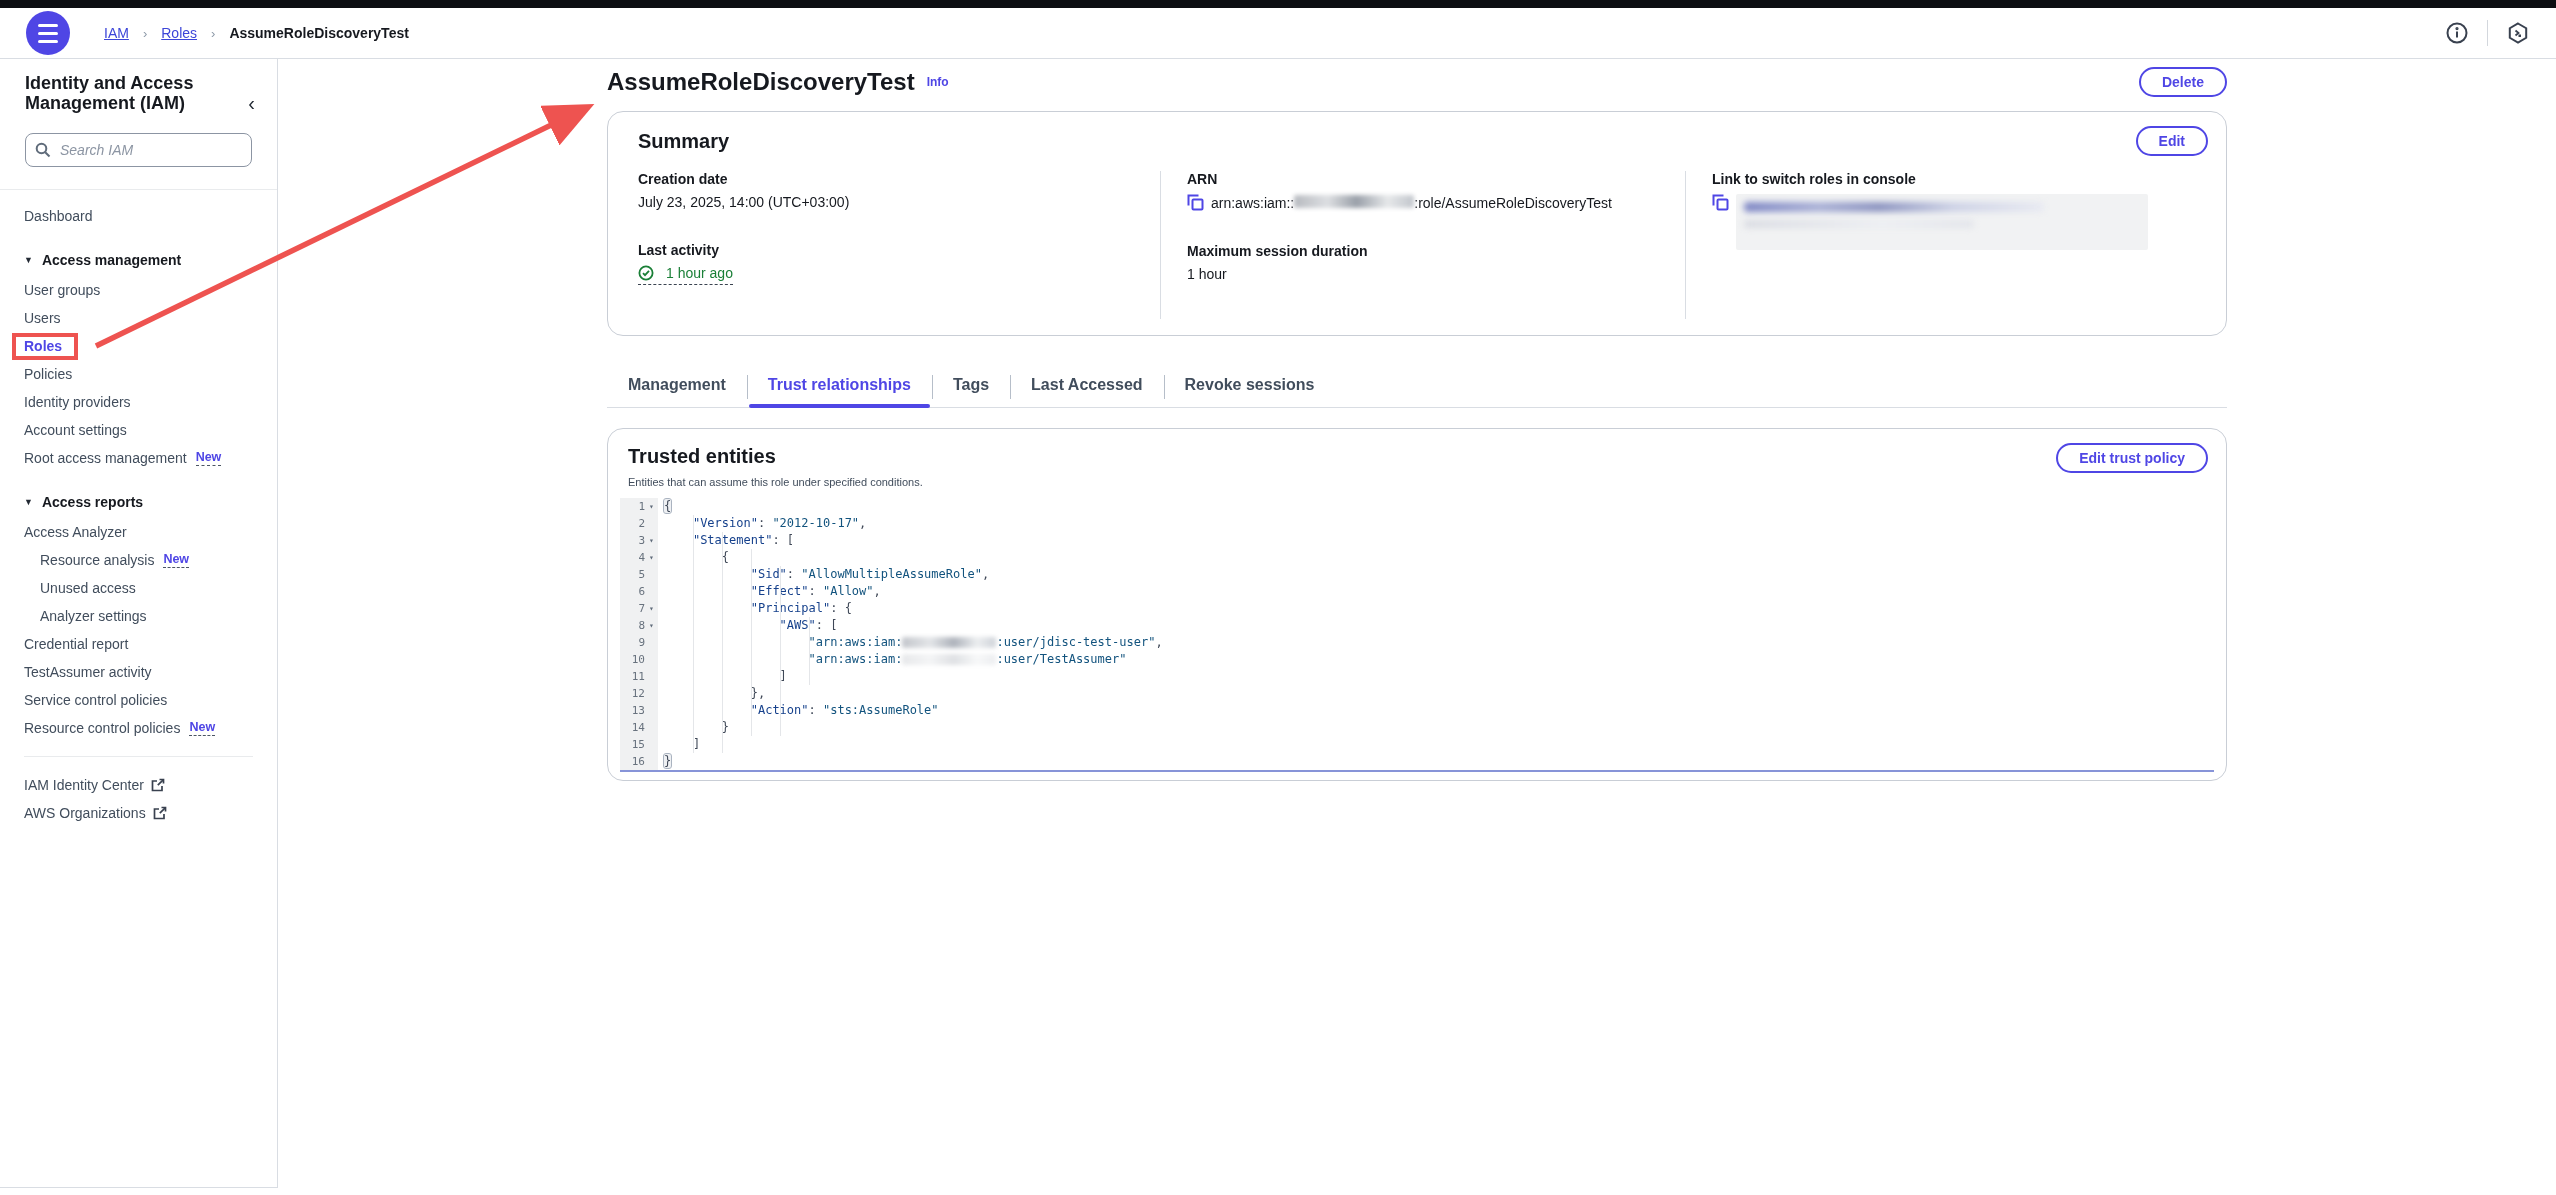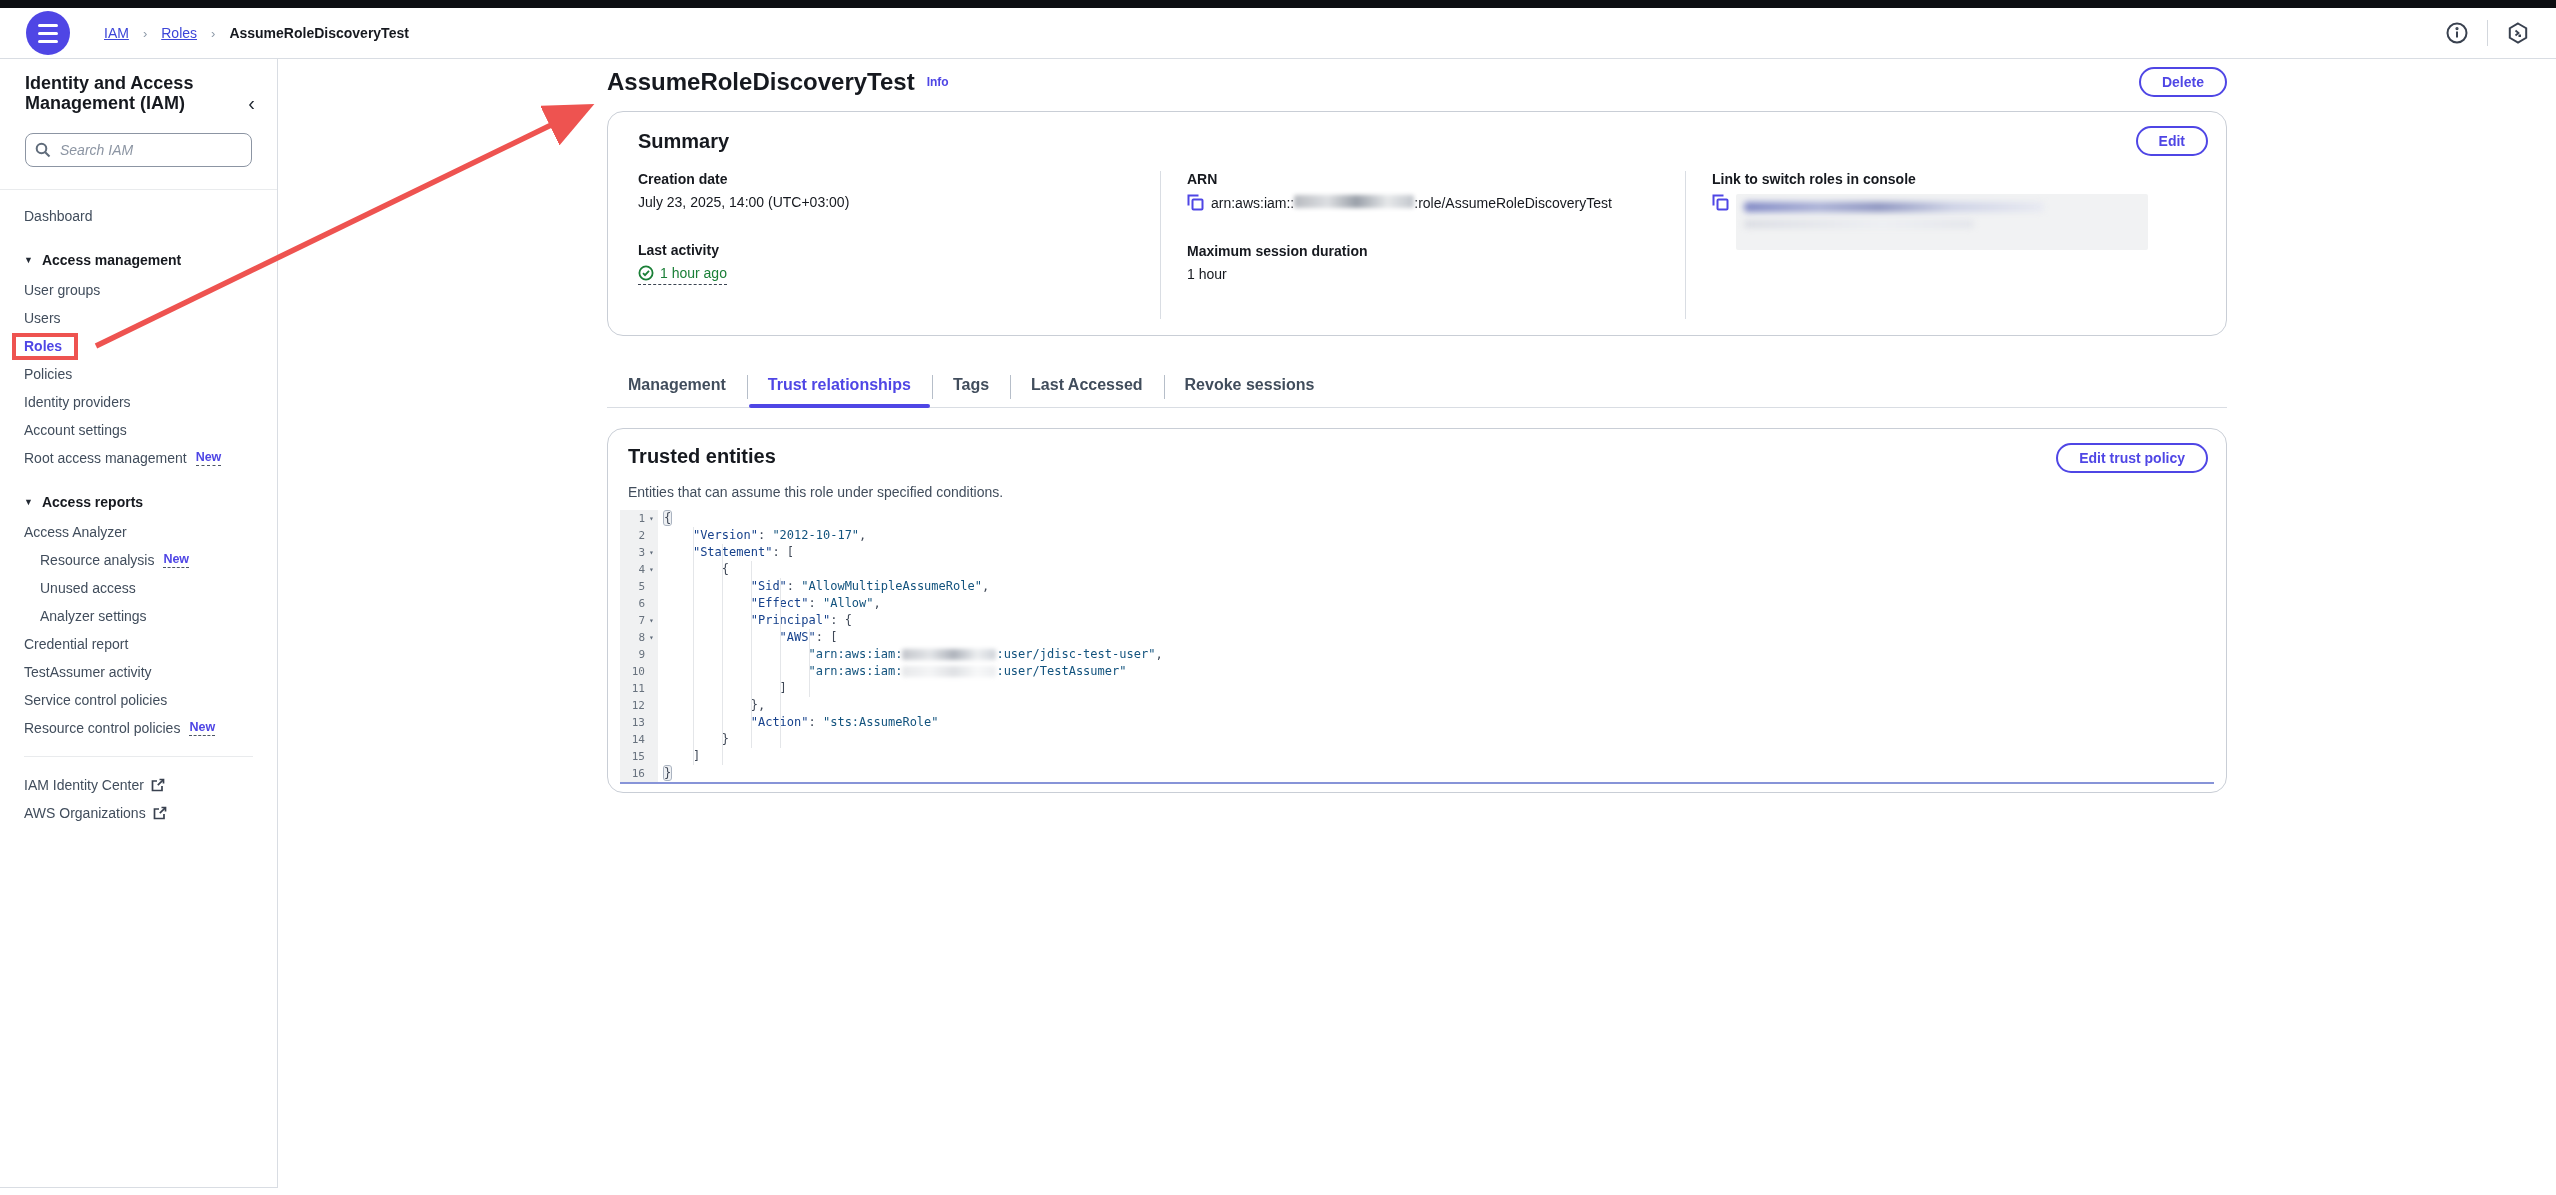--- a/index.html
+++ b/index.html
@@ -63,34 +63,34 @@
   .summary-card h2,.trusted-card h2{font-size:20px;font-weight:700}
   .card .corner-btn{position:absolute;top:14px;right:18px;margin-left:0}
   .sum-grid{display:grid;grid-template-columns:522px 525px 1fr;margin-top:18px;min-height:148px}
   .scol{padding-right:24px}
   .scol + .scol{border-left:1px solid var(--line);padding-left:26px}
   .fld-label{font-size:14px;font-weight:700;color:var(--txt)}
   .fld-value{font-size:14px;color:var(--txt);margin-top:7px;display:flex;align-items:center;gap:7px}
   .fld + .fld{margin-top:32px}
   .copy-icon{color:var(--accent);display:inline-flex;cursor:pointer}
   .blur-chip{display:inline-block;width:120px;height:13px;border-radius:2px;background:linear-gradient(90deg,#b7bac0,#dddfe2 28%,#9aa0a9 52%,#e6e8ea 78%,#c2c6cc);filter:blur(2px)}
-  .la-wrap{display:inline-flex;align-items:center;gap:6px;color:var(--success);border-bottom:1px dashed #3a4350;padding-bottom:3px}
+  .la-wrap{display:inline-flex;align-items:center;gap:12px;color:var(--success);border-bottom:1px dashed #3a4350;padding-bottom:3px}
   .redacted-block{width:412px;height:56px;background:#f1f2f3;border-radius:2px;position:relative;overflow:hidden}
   .redacted-block .streak{position:absolute;left:8px;top:8px;width:300px;height:10px;border-radius:4px;background:linear-gradient(90deg,#7d86c4,#a9b0d6 25%,#8b93c0 45%,#cdd2e6 70%,#e8eaf2);filter:blur(3px)}
   .redacted-block .streak2{position:absolute;left:8px;top:26px;width:230px;height:8px;border-radius:4px;background:linear-gradient(90deg,#d9dbe2,#eceef2 60%,#e2e4ea);filter:blur(3px)}
 
   .tabs{margin-top:30px;display:flex;list-style:none;border-bottom:1px solid var(--line)}
   .tab{position:relative;padding:10px 21px 13px;font-size:16px;font-weight:700;color:var(--txt2);cursor:pointer}
   .tab + .tab::before{content:"";position:absolute;left:0;top:9px;width:1px;height:24px;background:#b6bec9}
   .tab.active{color:var(--accent)}
   .tab.active::after{content:"";position:absolute;left:2px;right:2px;bottom:-1px;height:4px;border-radius:2px;background:var(--accent)}
 
   .trusted-card{margin-top:20px;padding:16px 12px 8px}
   .trusted-card h2,.trusted-desc{margin-left:8px}
-  .trusted-desc{font-size:14px;color:var(--txt2);margin-top:16px}
+  .trusted-desc{font-size:11px;color:var(--txt2);margin-top:8px}
   .editor{margin-top:10px;position:relative;font-family:"DejaVu Sans Mono",monospace;font-size:12px;line-height:17px;border-bottom:2px solid #8794d8}
   .code-line{display:flex;white-space:pre}
   .gutter{flex:none;width:38px;background:#f0f1f2;color:#68727e;display:flex;justify-content:flex-end;align-items:center;font-size:11px}
   .gutter .num{text-align:right}
   .gutter .fold{width:13px;font-size:8px;color:#5f6b7a;text-align:center}
   .code-text{padding-left:6px}
   .tk-k{color:#16418c}
   .tk-s{color:#12537e}
   .tk-p{color:#3f4857}
   .tk-m{color:#3f4857;outline:1px solid #aab3c0;border-radius:2px;background:#eef0f3}

